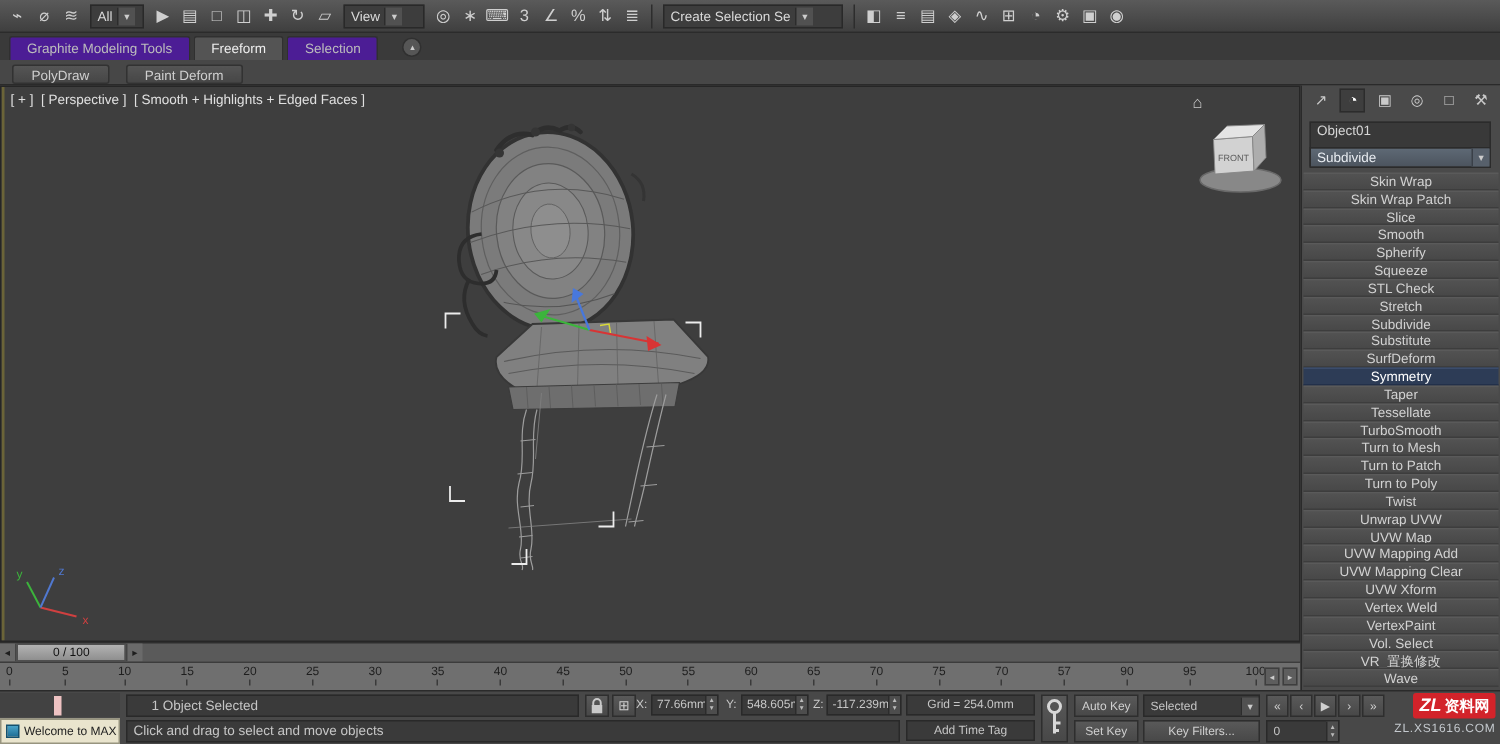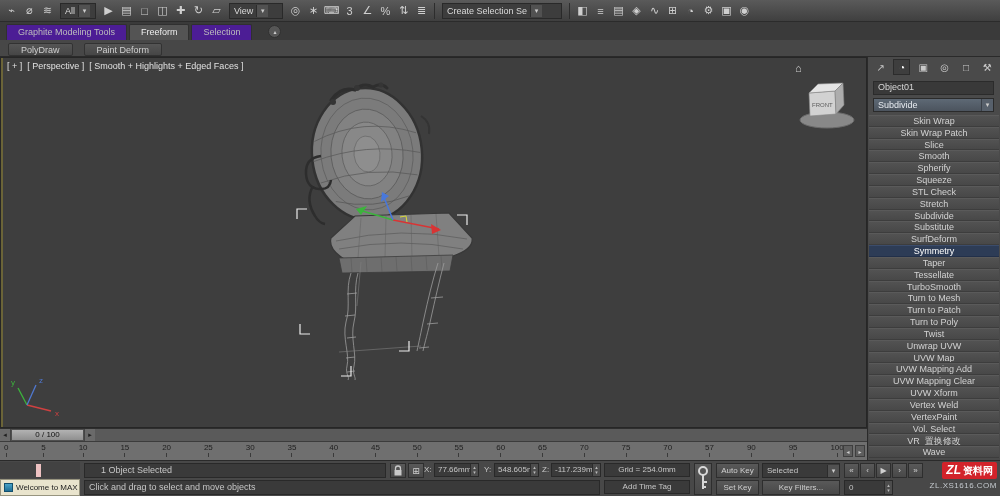--- a/index.html
+++ b/index.html
@@ -65,21 +65,21 @@
   .ruler-btn.r{right:2px}.ruler-btn.r::before{content:"▸";font-size:6px;color:#ccc}
 
   
   #right-panel{position:absolute;left:867px;top:57px;width:133px;height:403px;background:#4a4a4a;
     border-left:1px solid #2a2a2a}
   #cp-tabs{position:absolute;left:0;top:0;width:100%;height:20px;display:flex;align-items:center;
     justify-content:space-around;padding:0 2px}
   .cp-icon{width:17px;height:16px;display:flex;align-items:center;justify-content:center;
     font-size:10px;color:#c9c9c9}
   .cp-icon.selected{background:#3e3e3e;border:1px solid #2c2c2c;color:#fff}
-  #obj-name{position:absolute;left:5px;top:24px;width:121px;height:14px;background:#393939;
+  #obj-name{position:absolute;left:5px;top:24px;width:121px;height:30px;background:#393939;
     border:1px solid #2b2b2b;color:#d6d6d6;font-size:9px;line-height:11px;padding-left:4px}
   #mod-dd{position:absolute;left:5px;top:41px;width:121px;height:14px;
     background:linear-gradient(#5e6975,#4c545e);border:1px solid #2b2b2b;color:#e8ecf1;font-size:9px;
     padding-left:4px;display:flex;align-items:center}
   #mod-dd .arr{margin-left:auto;background:#57606b;border-left:1px solid #3a4048}
   #mod-list{position:absolute;left:1px;top:58px;width:130px;bottom:2px;display:flex;flex-direction:column}
   .mod-item{flex:1;display:flex;align-items:flex-start;justify-content:center;font-size:9px;color:#d2d2d2;
     background:linear-gradient(#525252,#484848);border-bottom:1px solid #3d3d3d;border-top:1px solid #5a5a5a;
     white-space:nowrap;overflow:hidden}
   .mod-item.selected{background:#2d3c56;color:#fff;border-top-color:#3b4c6b;border-bottom-color:#22304a}

